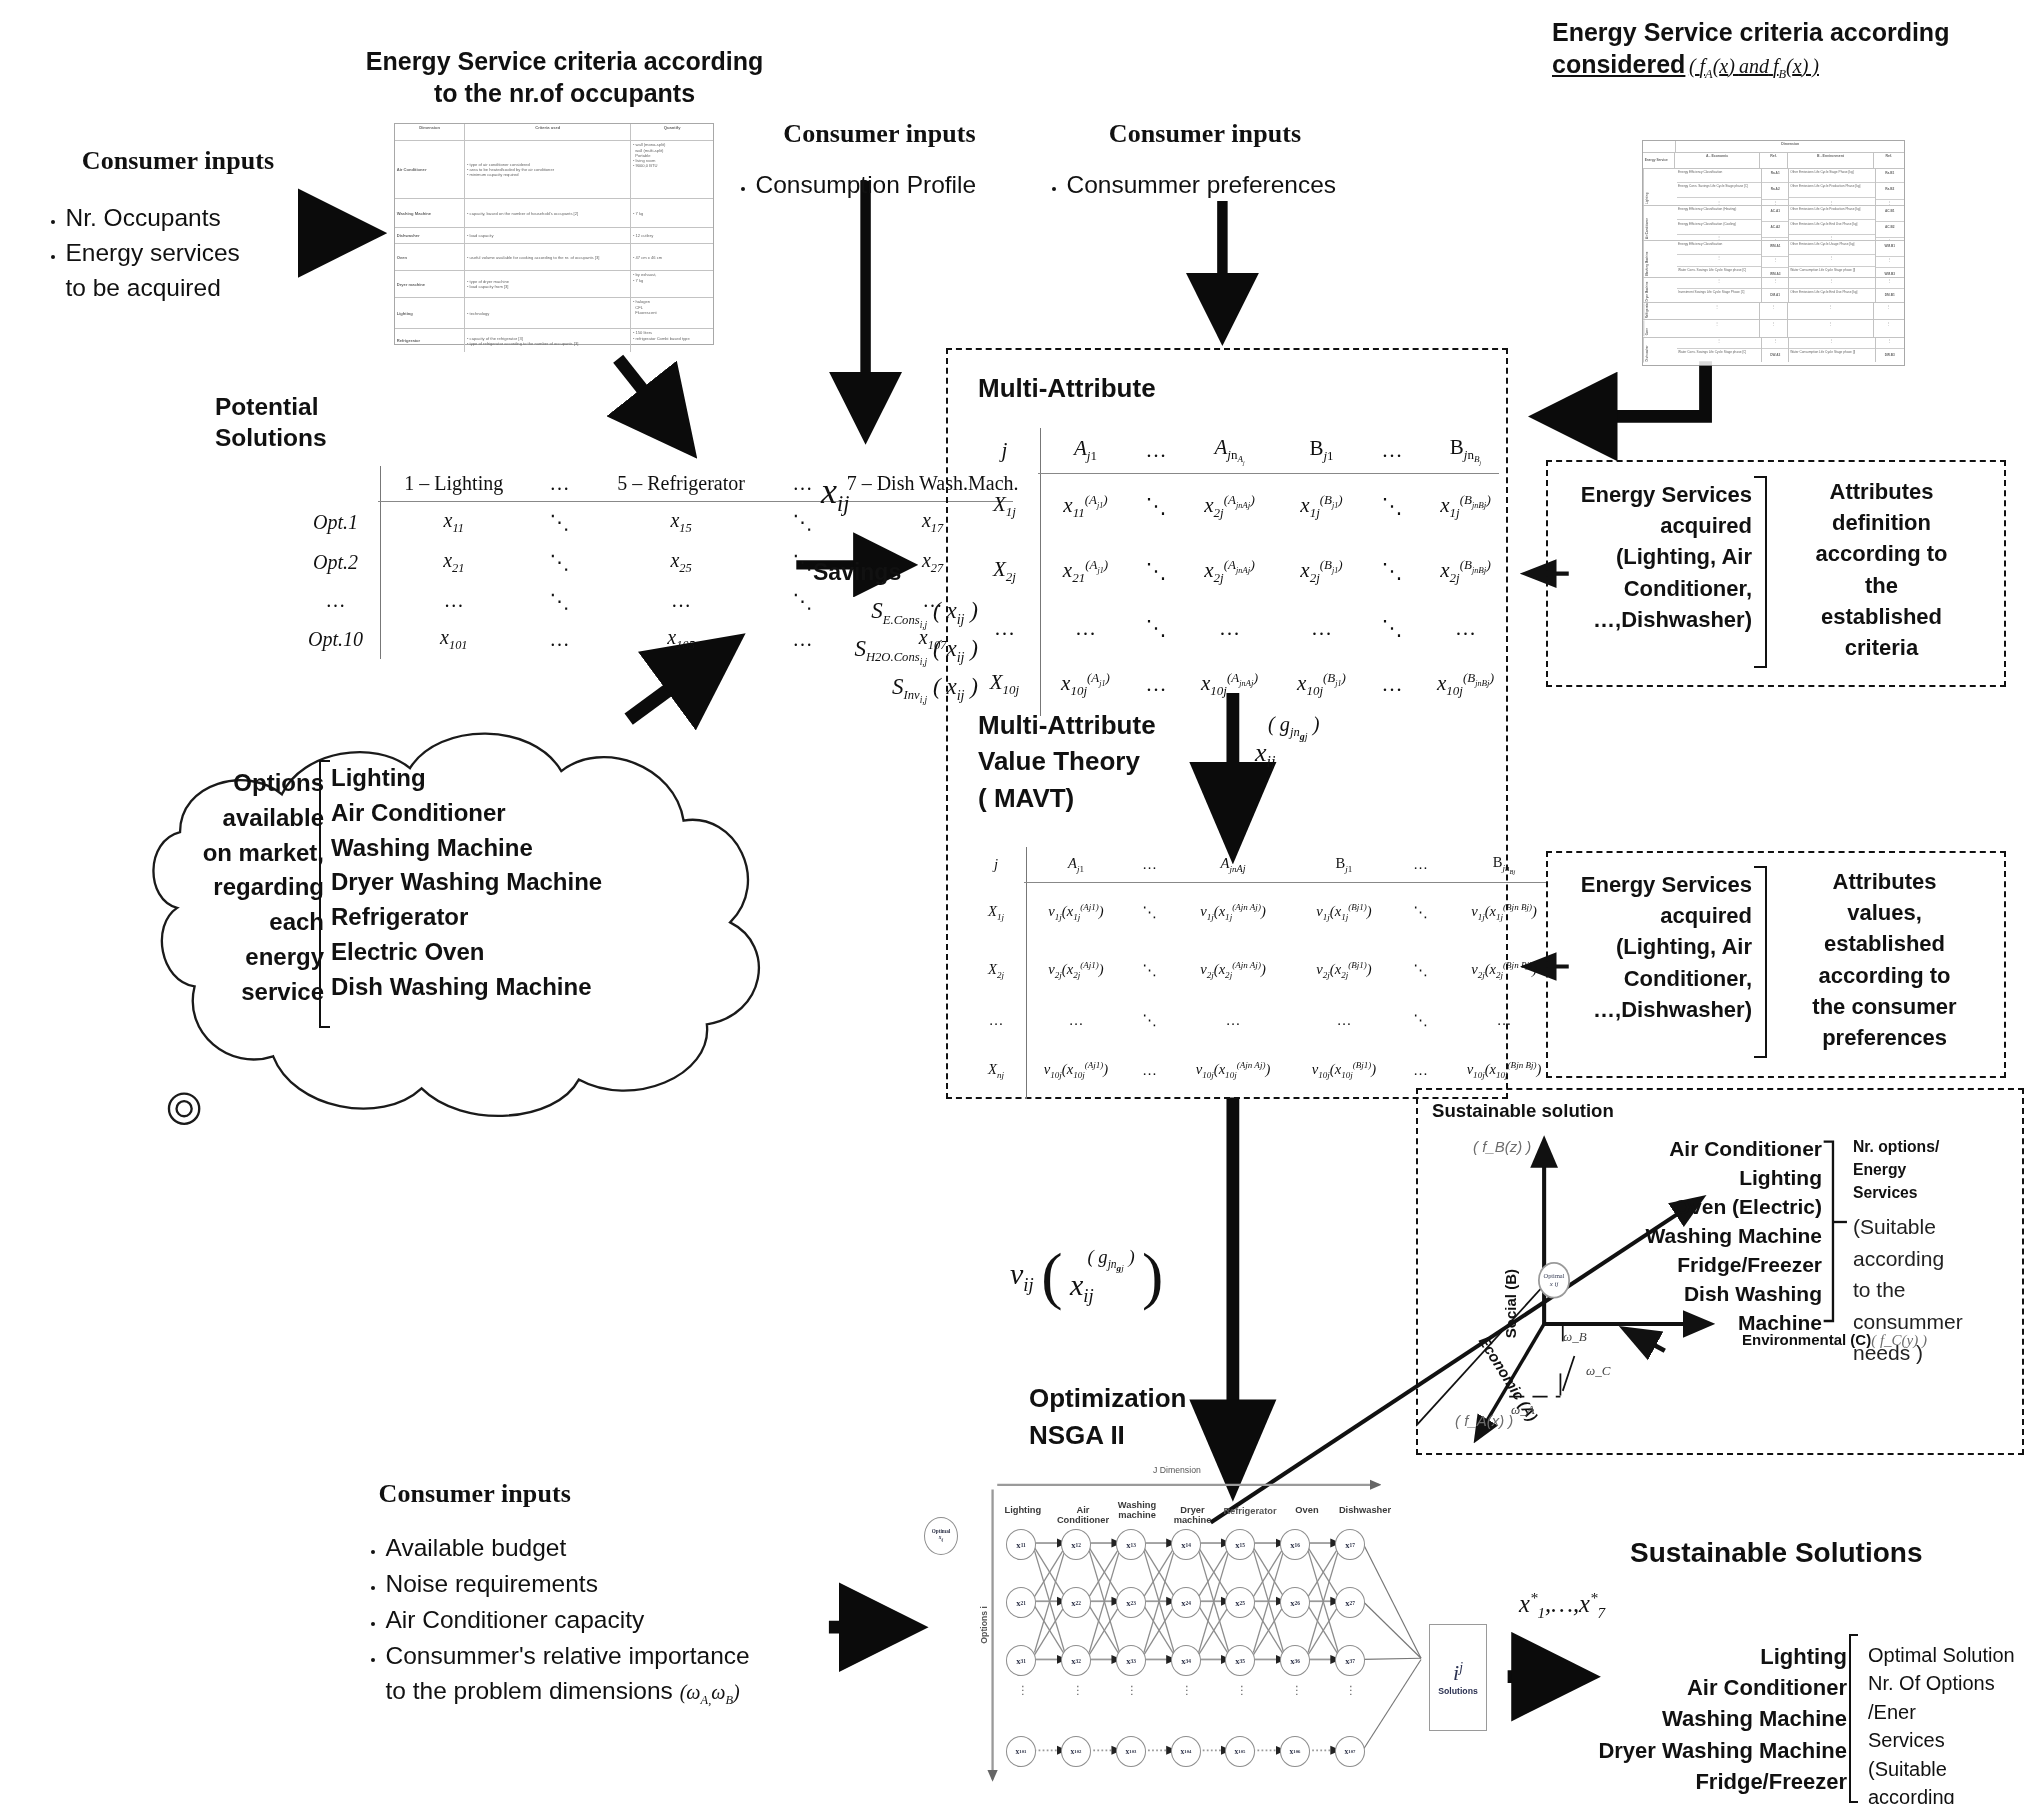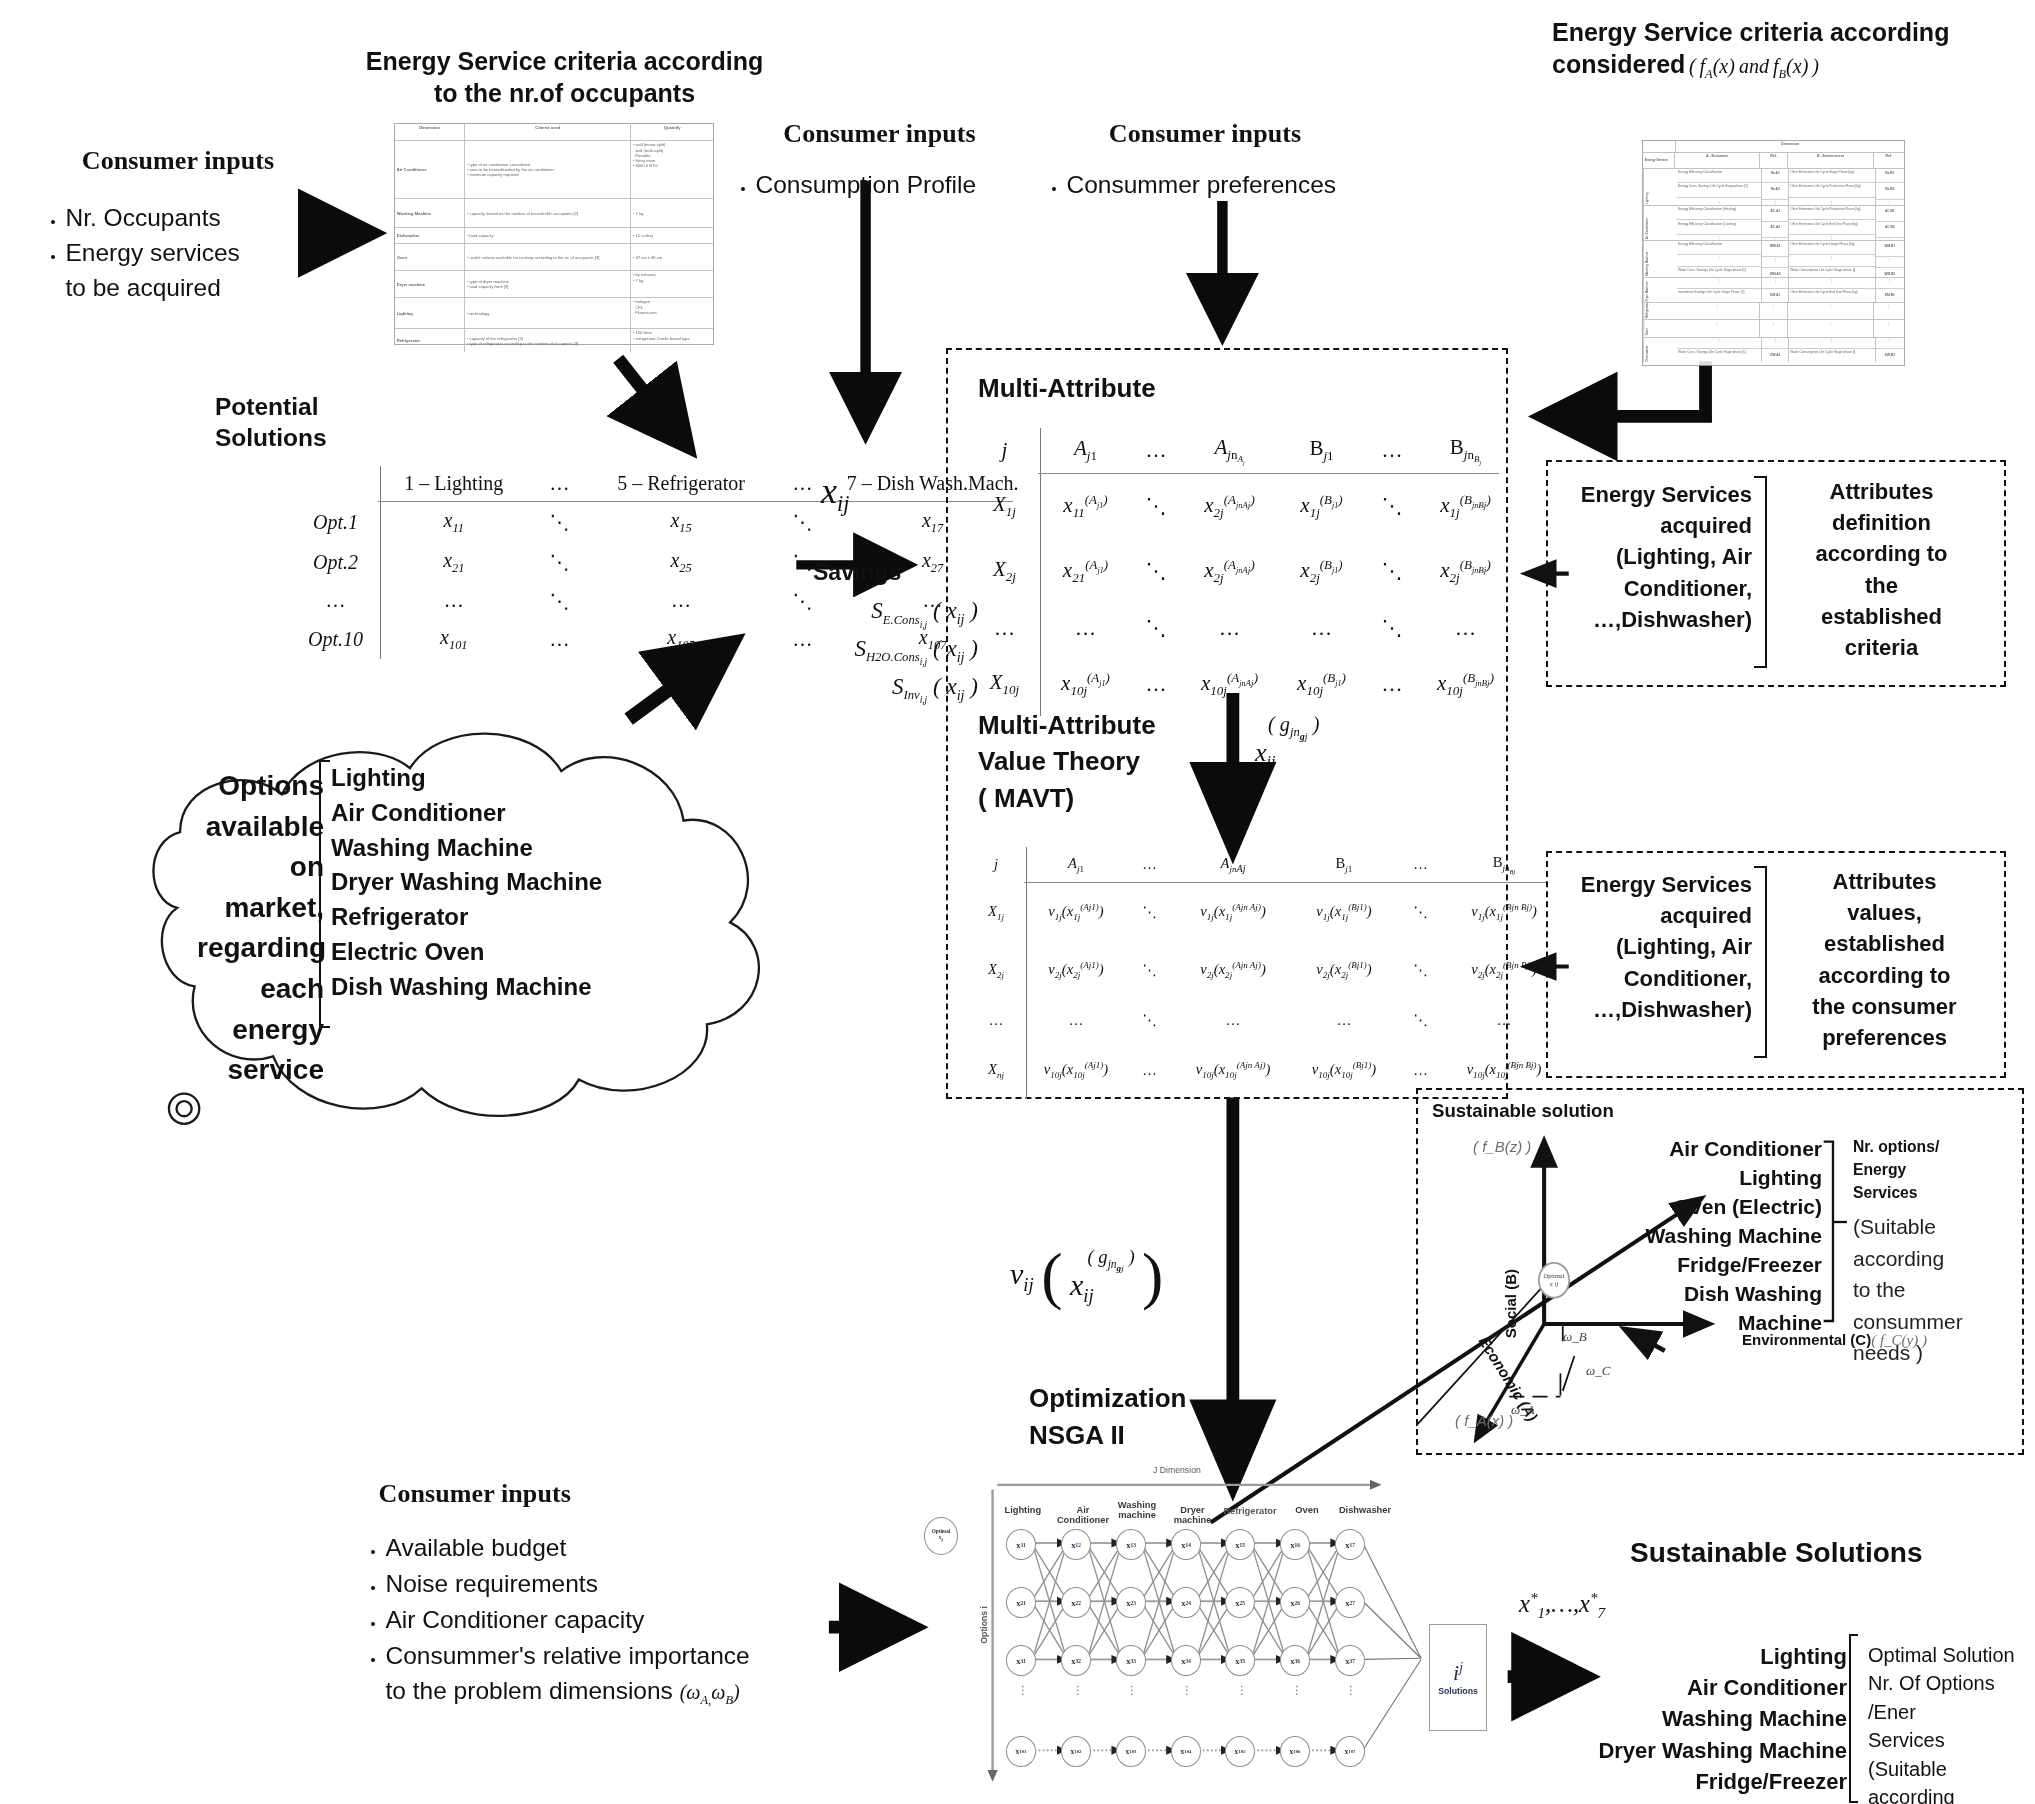--- a/index.html
+++ b/index.html
@@ -190,21 +190,21 @@
 
 <div class="abs" style="left:1042px; top:119px; width:326px;">
   <div class="hdr-consumer" style="text-align:center;">Consumer inputs</div>
   <ul class="bl bullets" style="margin-top:18.6px;">
     <li>Consummer preferences</li>
   </ul>
 </div>
 
 <div class="abs hdr-big" style="left:1552px; top:16.3px; width:472px; text-align:justify;">
   <div>Energy Service criteria according</div>
-  <div style="display:flex; align-items:baseline; gap:3.5px;">
+  <div style="display:flex; align-items:baseline; gap:3.5px;text-decoration:underline;">
     <span>considered</span>
     <span class="mathi" style="font-weight:normal; font-size:20px;">( <i>f</i><sub>A</sub>(<i>x</i>) <i>and</i> <i>f</i><sub>B</sub>(<i>x</i>) )</span>
   </div>
 </div>
 
 <div class="abs thumb blurry" style="left:1642px; top:140px; width:263px; height:226px;">
   <div class="trow" style="height:10.5px;">
     <div class="tcell" style="width:30px;"></div>
     <div class="tcell" style="width:231px; text-align:center; font-weight:bold; font-size:3.5px;">Dimension</div>
   </div>
@@ -407,21 +407,21 @@
   <path d="M230,150 C170,100 55,130 55,215 C-5,230 -5,330 50,345 C5,375 20,470 80,480
            C60,560 140,625 215,600 C250,690 400,720 470,655
            C540,725 700,715 740,640 C830,690 970,635 960,545
            C1060,530 1080,410 1000,370 C1070,300 1010,180 920,195
            C905,100 780,55 710,110 C660,25 500,25 450,105
            C390,55 265,75 230,150 Z" fill="#ffffff" stroke="#1a1a1a" stroke-width="4"></path>
   <circle cx="62" cy="690" r="26" fill="#fff" stroke="#1a1a1a" stroke-width="4"></circle>
   <circle cx="62" cy="690" r="13" fill="#fff" stroke="#1a1a1a" stroke-width="4"></circle>
 </svg>
 
-<div class="abs hdr-big" style="left:197px; top:766px; width:127px; text-align:right; white-space:pre-line; font-size:28px; line-height:1.45;">Options
+<div class="abs hdr-big" style="left:197px; top:766px; width:127px; text-align:right; white-space:pre-line; font-size:24px; line-height:1.45;">Options
 available
 on market,
 regarding
 each
 energy
 service</div>
 
 <div class="abs bracket-l" style="left:319px; top:760px; height:268px; width:10.5px;"></div>
 
 <div class="abs hdr-big" style="left:331px; top:761px; font-size:24px; line-height:1.45;">

